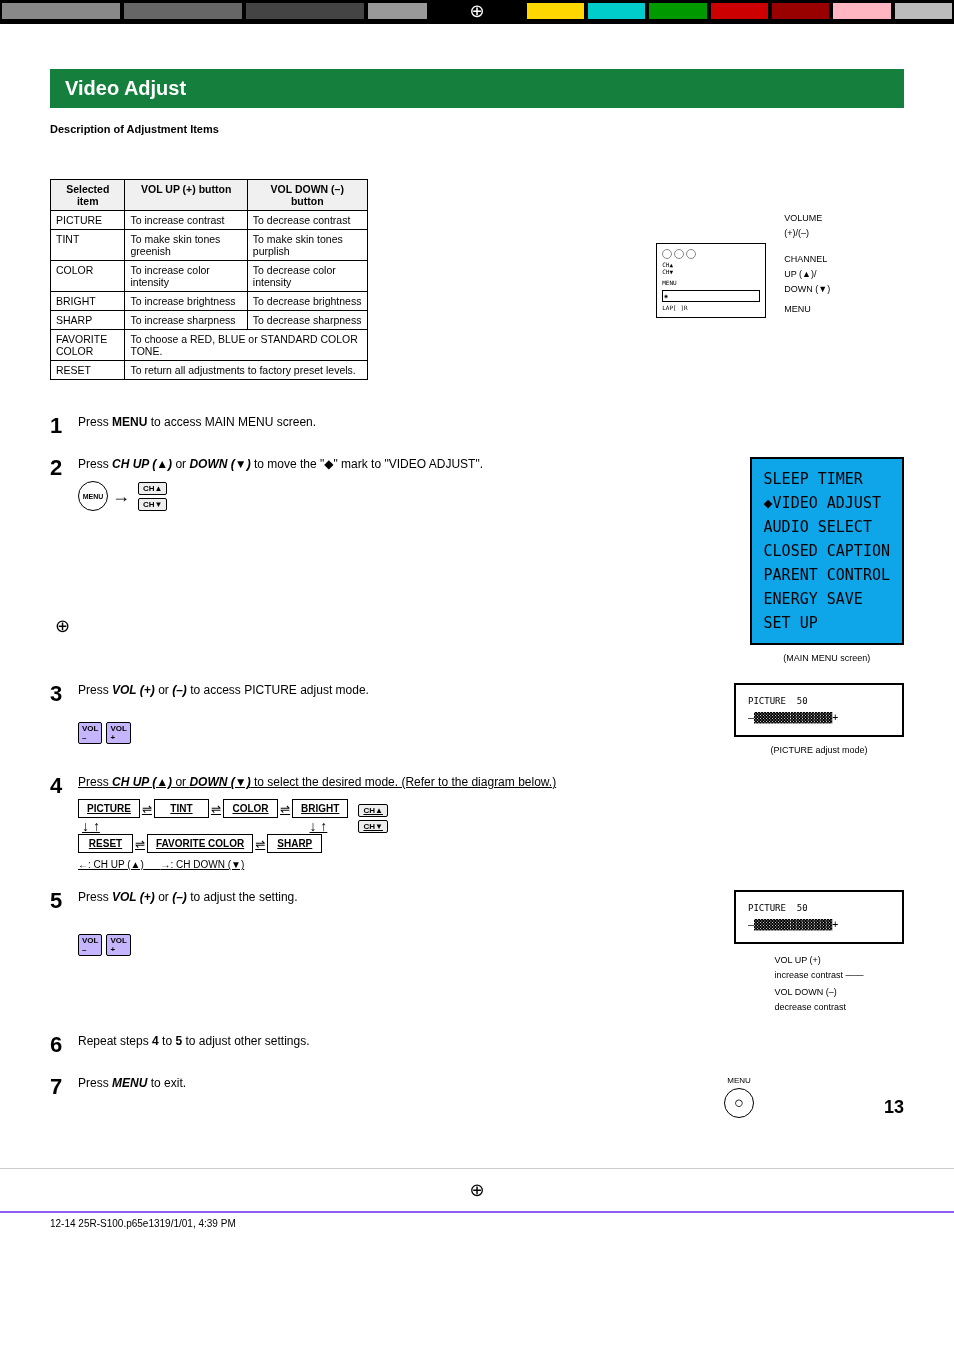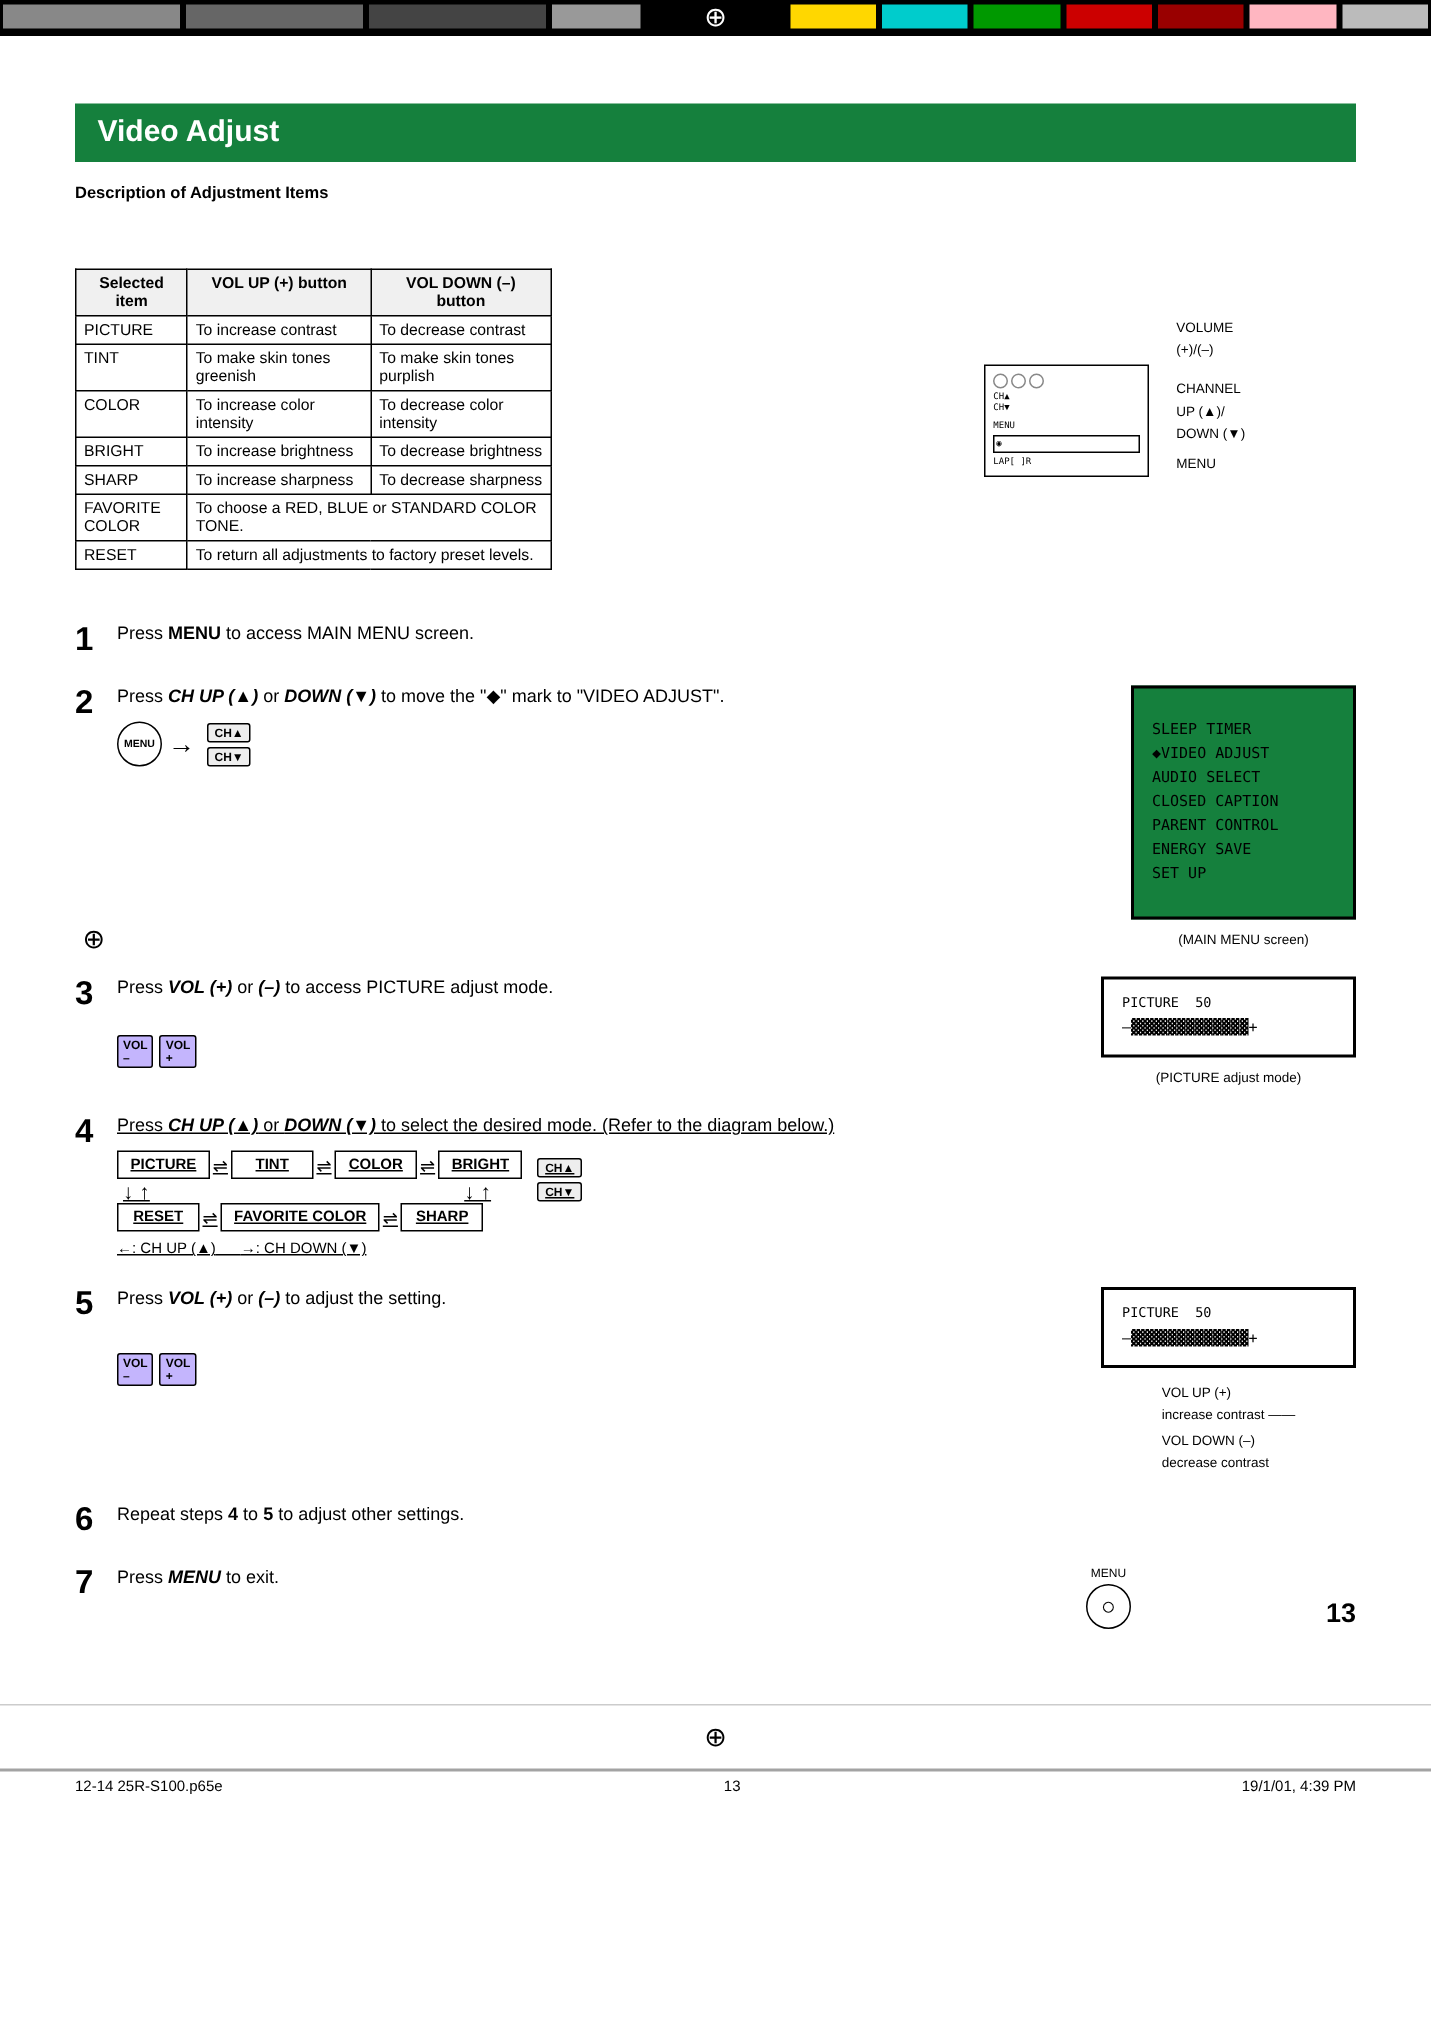--- a/index.html
+++ b/index.html
@@ -91,25 +91,25 @@
       display: flex;
       align-items: flex-start;
       gap: 15px;
       width: 100%;
     }
     .step-text { flex: 1; }
 
     
     .screen-box {
       border: 2px solid #000;
-      padding: 20px 12px;
+      padding: 8px 12px;
       font-family: monospace;
-      font-size: 10px;
+      font-size: 15px;
       line-height: 1.6;
-      background: #15803d;
+      background: #0ea5e9;
       min-width: 150px;
     }
     .mode-row {
       display: flex;
       align-items: center;
       gap: 0;
     }
     .mode-box {
       border: 1px solid #000;
       padding: 3px 8px;
@@ -480,17 +480,17 @@
 
   
   <div class="page-number">13</div>
 
 </div>
 
 <div style="display:flex; justify-content:center; margin-top:10px; border-top:1px solid #ccc; padding: 10px 0 5px;">
   <span style="font-size:18px;">⊕</span>
 </div>
 
-<div style="border-top:2px solid #a3a3a3; padding:5px 50px; display:flex; justify-content:space-between; font-size:10px; margin-top:5px;">
+<div style="border-top:2px solid #8b5cf6; padding:5px 50px; display:flex; justify-content:flex-start; font-size:10px; margin-top:5px;">
   <span>12-14 25R-S100.p65e</span>
   <span>13</span>
   <span>19/1/01, 4:39 PM</span>
 </div>
 
 </body></html>

